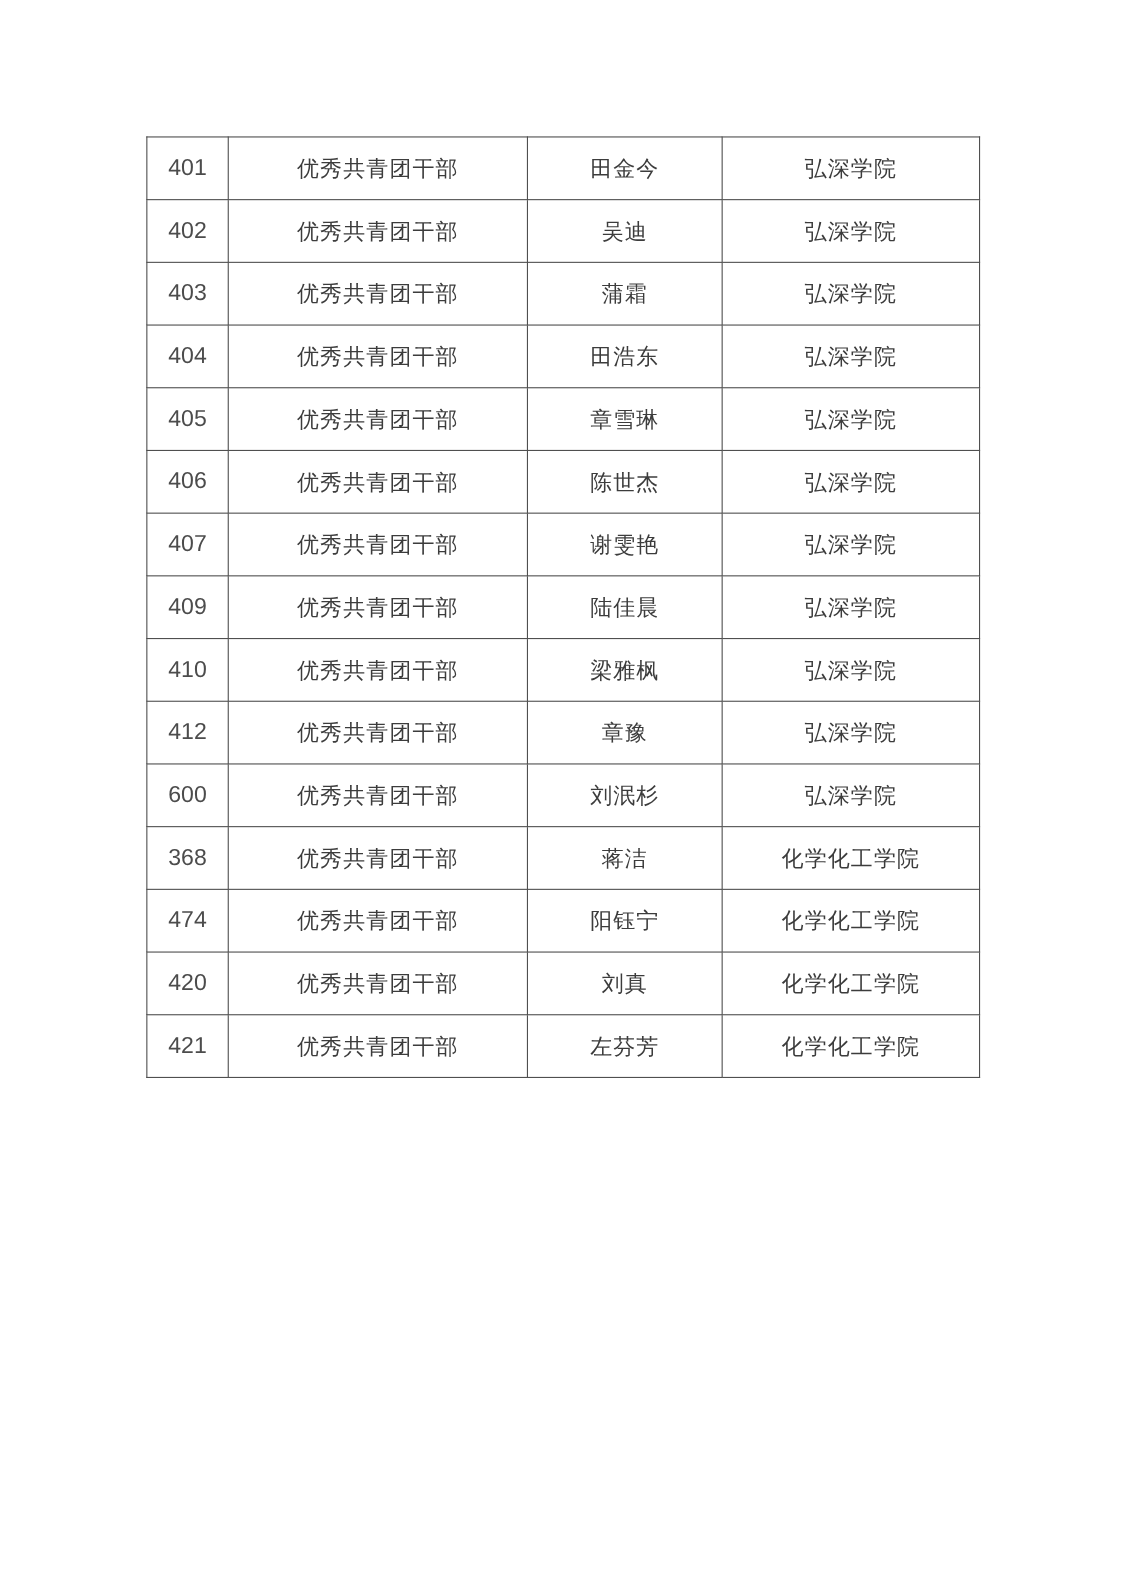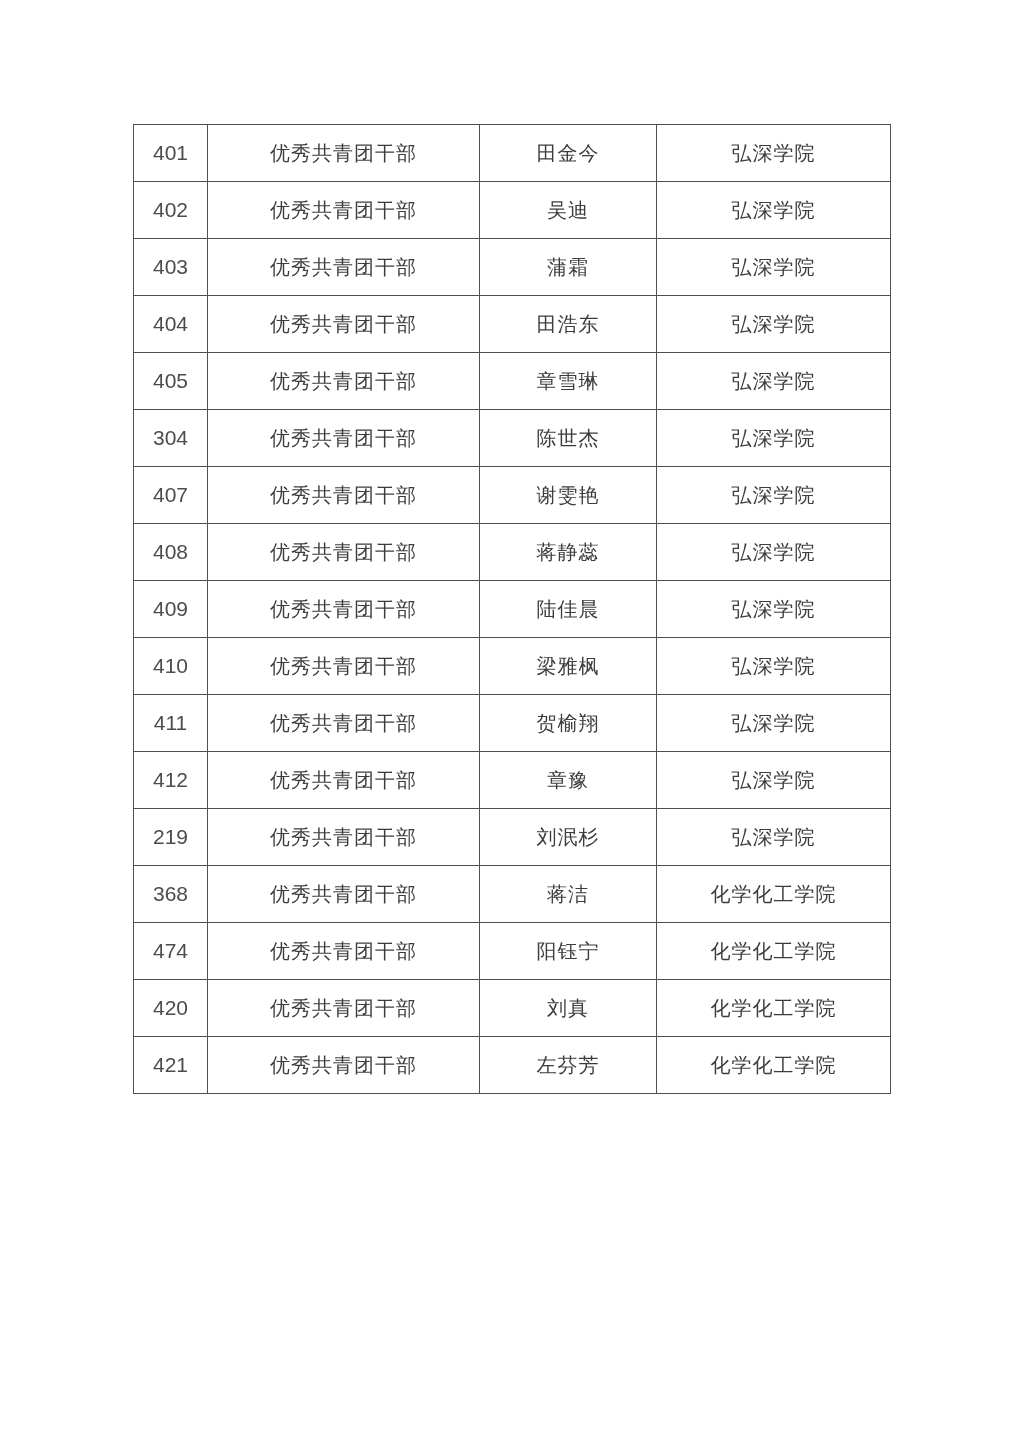--- a/index.html
+++ b/index.html
@@ -85,63 +85,51 @@
           <td class="cell-name">田浩东</td>
           <td class="cell-college">弘深学院</td>
         </tr>
         <tr>
           <td class="cell-no">405</td>
           <td class="cell-award">优秀共青团干部</td>
           <td class="cell-name">章雪琳</td>
           <td class="cell-college">弘深学院</td>
         </tr>
         <tr>
-          <td class="cell-no">304</td>
+          <td class="cell-no">406</td>
           <td class="cell-award">优秀共青团干部</td>
           <td class="cell-name">陈世杰</td>
           <td class="cell-college">弘深学院</td>
         </tr>
         <tr>
           <td class="cell-no">407</td>
           <td class="cell-award">优秀共青团干部</td>
           <td class="cell-name">谢雯艳</td>
-          <td class="cell-college">弘深学院</td>
-        </tr>
-        <tr>
-          <td class="cell-no">408</td>
-          <td class="cell-award">优秀共青团干部</td>
-          <td class="cell-name">蒋静蕊</td>
           <td class="cell-college">弘深学院</td>
         </tr>
         <tr>
           <td class="cell-no">409</td>
           <td class="cell-award">优秀共青团干部</td>
           <td class="cell-name">陆佳晨</td>
           <td class="cell-college">弘深学院</td>
         </tr>
         <tr>
           <td class="cell-no">410</td>
           <td class="cell-award">优秀共青团干部</td>
           <td class="cell-name">梁雅枫</td>
           <td class="cell-college">弘深学院</td>
         </tr>
         <tr>
-          <td class="cell-no">411</td>
-          <td class="cell-award">优秀共青团干部</td>
-          <td class="cell-name">贺榆翔</td>
-          <td class="cell-college">弘深学院</td>
-        </tr>
-        <tr>
           <td class="cell-no">412</td>
           <td class="cell-award">优秀共青团干部</td>
           <td class="cell-name">章豫</td>
           <td class="cell-college">弘深学院</td>
         </tr>
         <tr>
-          <td class="cell-no">219</td>
+          <td class="cell-no">600</td>
           <td class="cell-award">优秀共青团干部</td>
           <td class="cell-name">刘泯杉</td>
           <td class="cell-college">弘深学院</td>
         </tr>
         <tr>
           <td class="cell-no">368</td>
           <td class="cell-award">优秀共青团干部</td>
           <td class="cell-name">蒋洁</td>
           <td class="cell-college">化学化工学院</td>
         </tr>

